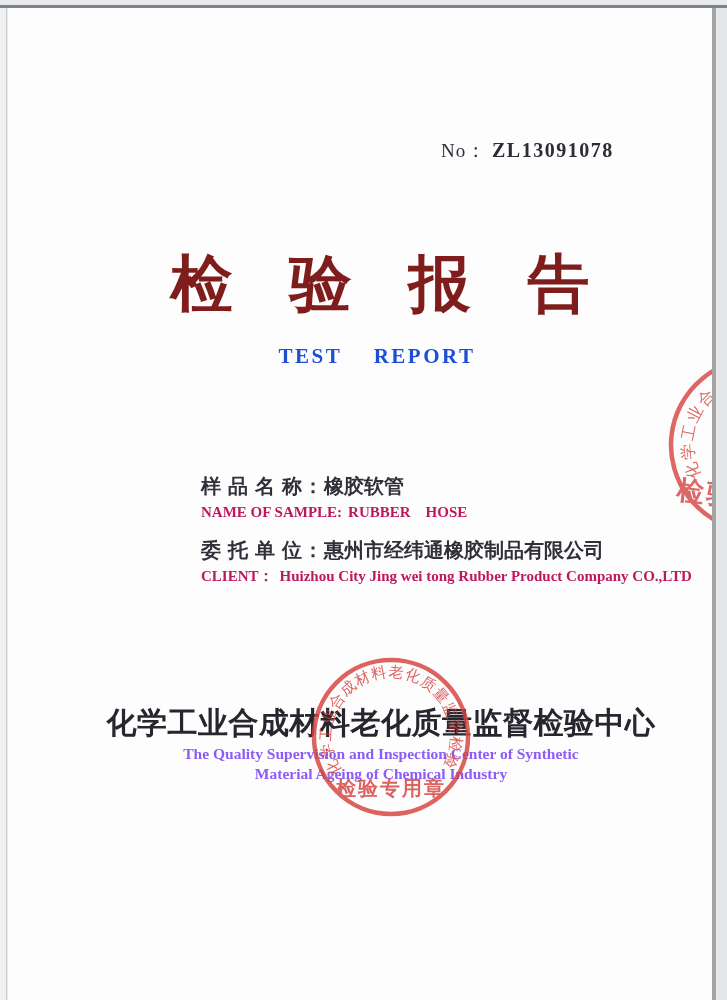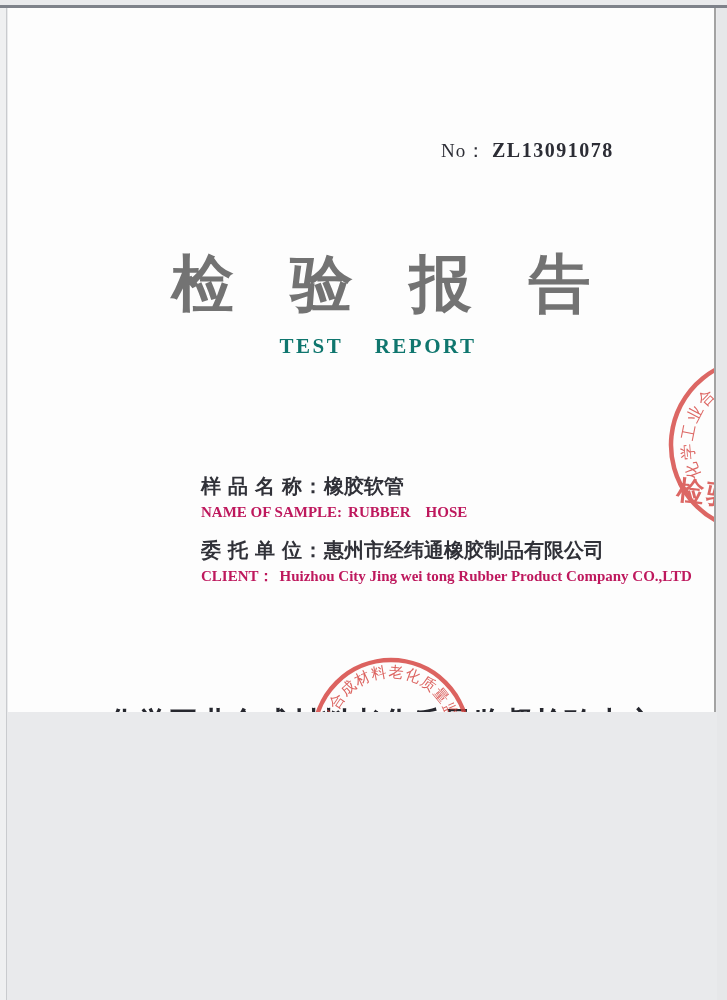--- a/index.html
+++ b/index.html
@@ -17,41 +17,41 @@
   }
   .scan-left-strip {
     position: absolute; left: 0; top: 8px; width: 7px; height: 992px;
     background: #eff0f1; border-right: 1px solid #c9cbce;
   }
   .scan-right-strip {
     position: absolute; left: 717px; top: 8px; width: 10px; height: 992px;
     background: #e6e7e9;
   }
   .paper {
-    position: absolute; left: 8px; top: 8px; width: 708px; height: 704px;
+    position: absolute; left: 8px; top: 8px; width: 708px; height: 992px;
     background: #fdfdfd;
-    border-right: 2px solid #a3a3a3;
+    border-right: 4px solid #a3a3a3;
     overflow: hidden;
   }
   .report-no {
     position: absolute; left: 433px; top: 130px;
     font-size: 19px; letter-spacing: 1px; white-space: nowrap;
   }
   .report-no .no-value { font-weight: bold; font-size: 20px; letter-spacing: 1.5px; }
   .title-cn {
     position: absolute; top: 234px; left: 0; width: 100%;
     text-align: center; padding-left: 40px;
-    font-size: 62px; font-weight: 600; color: #737373;
+    font-size: 62px; font-weight: 600; color: #7f1d1d;
     letter-spacing: 0.92em; white-space: nowrap;
   }
   .title-cn span { margin-right: -0.92em; }
   .title-en {
-    position: absolute; top: 326px; left: 0; width: 100%;
+    position: absolute; top: 336px; left: 0; width: 100%;
     text-align: center; padding-left: 34px;
-    font-size: 21px; font-weight: bold; color: #0f766e;
+    font-size: 21px; font-weight: bold; color: #1d4ed8;
     letter-spacing: 2.5px; word-spacing: 24px; white-space: nowrap;
   }
   .fields {
     position: absolute; left: 193px; top: 464px; width: 480px;
   }
   .field-row { margin-bottom: 12px; font-weight: bold; }
   .line-cn {
     font-size: 20px; line-height: 28px; color: #303138;
     white-space: nowrap;
   }

